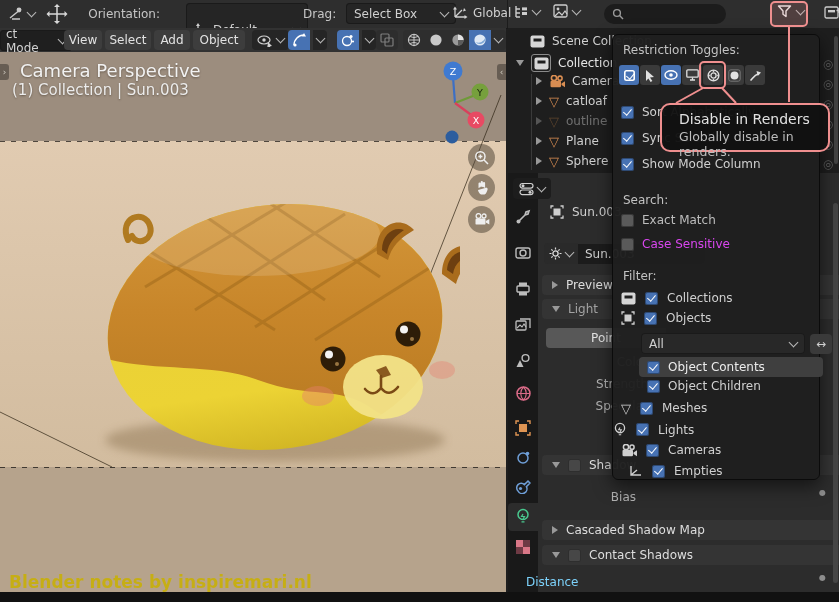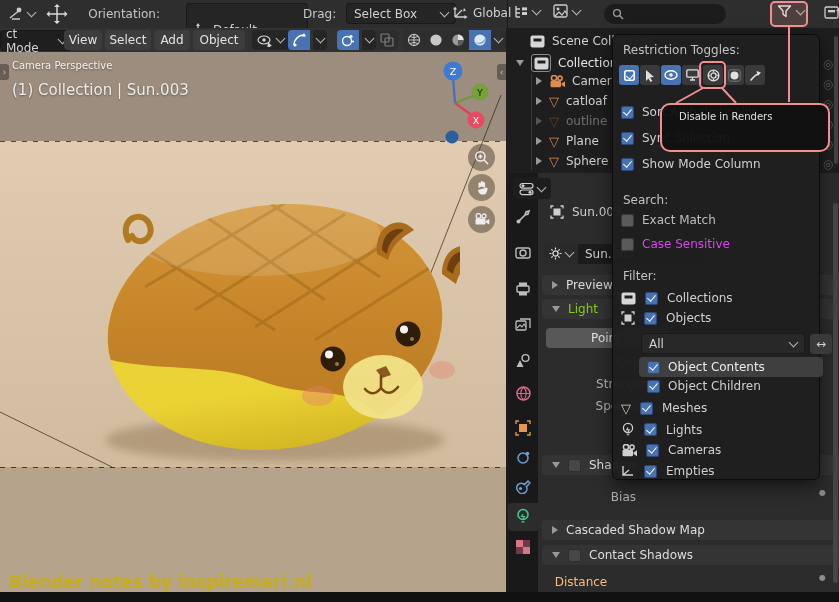--- a/index.html
+++ b/index.html
@@ -249,21 +249,21 @@
       <circle cx="243" cy="187" r="12.5" fill="#2e1d08"></circle>
       <circle cx="239" cy="182.5" r="4" fill="#fff" opacity="0.95"></circle>
       <circle cx="247" cy="192" r="2" fill="#c89b5a" opacity="0.7"></circle>
       <circle cx="318" cy="162" r="12.5" fill="#2e1d08"></circle>
       <circle cx="314" cy="157.5" r="4" fill="#fff" opacity="0.95"></circle>
       <circle cx="322" cy="167" r="2" fill="#c89b5a" opacity="0.7"></circle>
       <path d="M286,198 l10,-4 5,9 -9,3 z" fill="#8a5a20"></path>
       <path d="M291,204 L291,216 M275,217 Q283,226 291,216 Q299,226 308,215" fill="none" stroke="#7a4a15" stroke-width="2.6" stroke-linecap="round"></path>
     </svg>
 
-    <div class="abs" style="left:12px;top:8px;font-size:10px;color:#f2f2f2;text-shadow:0 1px 2px rgba(40,30,20,.45)">Camera Perspective</div>
+    <div class="abs" style="left:20px;top:8px;font-size:18px;color:#f2f2f2;text-shadow:0 1px 2px rgba(40,30,20,.45)">Camera Perspective</div>
     <div class="abs" style="left:12px;top:29px;font-size:15px;color:#ececec;text-shadow:0 1px 2px rgba(40,30,20,.45)">(1) Collection | Sun.003</div>
 
     <div class="abs" style="left:0;top:12px;width:9px;height:16px;background:rgba(60,55,48,.55);border-radius:0 3px 3px 0;color:#cfcabf;font-size:9px;line-height:16px;text-align:center">›</div>
     <div class="abs" style="left:497px;top:12px;width:9px;height:16px;background:rgba(60,55,48,.55);border-radius:3px 0 0 3px;color:#cfcabf;font-size:9px;line-height:16px;text-align:center">‹</div>
 
     <svg class="abs" style="left:428px;top:5px" width="72" height="92" viewBox="0 0 72 92">
       <line x1="27" y1="46" x2="25" y2="20" stroke="#3d6fc4" stroke-width="2.2"></line>
       <line x1="27" y1="46" x2="50" y2="37" stroke="#6f9a38" stroke-width="2.2"></line>
       <line x1="27" y1="46" x2="46" y2="60" stroke="#d8405c" stroke-width="2.2"></line>
       <circle cx="25" cy="14" r="9.5" fill="#3f7ad1"></circle>
@@ -446,21 +446,21 @@
         <span>Sun.003</span>
       </span>
     </div>
 
     <div class="sect" style="left:34px;top:102px;width:290px">
       <span class="tri-r"></span>
       <span style="color:#dedede">Preview</span>
     </div>
     <div class="sect" style="left:34px;top:126px;width:290px">
       <span class="tri-d"></span>
-      <span style="color:#84cc16">Light</span>
+      <span style="color:#a3a3a3">Light</span>
     </div>
     <div class="btn" style="position:absolute;left:38px;top:155px;width:120px;background:#585858;border-radius:4px 0 0 4px">
       <span>Point</span>
     </div>
 
     <div class="abs" style="left:30px;top:182px;width:110px;text-align:right;color:#b2b2b2">Color</div>
     <div class="abs" style="left:30px;top:204px;width:110px;text-align:right;color:#b2b2b2">Strength</div>
     <div class="abs" style="left:30px;top:226px;width:110px;text-align:right;color:#b2b2b2">Specular</div>
 
     <div class="sect" style="left:34px;top:282px;width:290px">
@@ -473,21 +473,21 @@
 
     <div class="sect" style="left:34px;top:347px;width:290px">
       <span class="tri-r"></span>
       <span style="color:#dedede">Cascaded Shadow Map</span>
     </div>
     <div class="sect" style="left:34px;top:372px;width:290px">
       <span class="tri-d"></span>
       <span class="cb ghost"></span>
       <span style="color:#dedede">Contact Shadows</span>
     </div>
-    <div class="abs" style="left:18px;top:402px;width:110px;text-align:center;color:#fdba74">Distance</div>
+    <div class="abs" style="left:18px;top:402px;width:110px;text-align:left;color:#7dd3fc">Distance</div>
     <span class="abs" style="left:311px;top:400px;color:#8d8d8d;font-size:8px">●</span>
     <div class="abs" style="left:18px;top:425px;width:110px;text-align:right;color:#b2b2b2">Bias</div>
     <div class="vfield abs" style="left:138px;top:423px;width:166px">
       <span>0.030</span>
     </div>
     <div class="abs" style="left:325px;top:30px;width:5px;height:380px;background:#454545;border-radius:3px"></div>
   </div>
 
   <div class="abs" style="left:612px;top:34px;width:206px;height:444px;background:rgba(31,31,31,.97);border:1px solid #0b0b0b;border-radius:6px;box-shadow:0 6px 18px rgba(0,0,0,.55);z-index:30">
     <div class="abs" style="left:10px;top:8px;color:#c2c2c2">Restriction Toggles:</div>
@@ -594,49 +594,50 @@
     <div class="row" style="left:34px;top:344px;gap:8px">
       <span class="cb"></span>
       <span>Object Children</span>
     </div>
 
     <div class="row" style="left:8px;top:366px;gap:9px">
       <span style="color:#cfcfcf;font-size:13px;line-height:13px">▽</span>
       <span class="cb"></span>
       <span>Meshes</span>
     </div>
-    <div class="row" style="left:8px;top:387px;gap:9px">
+    <div class="row" style="left:0;top:387px;gap:9px">
       <svg width="14" height="15" viewBox="0 0 14 15">
           <circle cx="7" cy="6" r="4.6" fill="none" stroke="#cfcfcf" stroke-width="1.3"></circle>
           <path d="M5.2 10.6 h3.6 M5.8 12.8 h2.4 M7 5.5 l-1.3 2.2 h2.6 L7 10" stroke="#cfcfcf" stroke-width="1.1" fill="none"></path>
         </svg>
       <span class="cb"></span>
       <span>Lights</span>
     </div>
     <div class="row" style="left:8px;top:408px;gap:9px">
       <svg width="16" height="13" viewBox="0 0 16 13">
           <circle cx="5" cy="3" r="2.6" fill="none" stroke="#cfcfcf" stroke-width="1.5"></circle>
           <circle cx="11" cy="3.2" r="2.1" fill="none" stroke="#cfcfcf" stroke-width="1.5"></circle>
           <rect x="1.5" y="5.8" width="10.5" height="6.5" rx="1.3" fill="#cfcfcf"></rect>
           <path d="M12.5 8.5 l3.5 -2.2 v6 l-3.5 -2.2 z" fill="#cfcfcf"></path>
         </svg>
       <span class="cb"></span>
       <span>Cameras</span>
     </div>
-    <div class="row" style="left:8px;top:429px;gap:9px">
+    <div class="row" style="left:16px;top:429px;gap:9px">
       <svg width="14" height="14" viewBox="0 0 14 14">
           <path d="M2 2 V11 H12 M2 11 L8 6" stroke="#cfcfcf" stroke-width="1.4" fill="none"></path>
         </svg>
       <span class="cb"></span>
       <span>Empties</span>
     </div>
   </div>
 
   <div class="abs" style="left:660px;top:103px;width:166px;height:43px;background:rgba(17,17,17,.96);border:2px solid #ef8f8f;border-radius:10px;z-index:40;padding:2px 0 0 0">
-    <div class="abs" style="left:17px;top:6px;color:#e2e2e2;font-size:10px">Disable in Renders</div>
+    <div class="abs" style="left:17px;top:6px;color:#e2e2e2;font-size:14px">Disable in Renders</div>
+    <div class="abs" style="left:17px;top:24px;color:#bdbdbd;font-size:12.5px">Globally disable in renders.</div>
   </div>
 
   <svg class="abs" style="left:0;top:0;z-index:50;pointer-events:none" width="839" height="602" viewBox="0 0 839 602">
     <rect x="771" y="2" width="36" height="24" rx="4" fill="rgba(239,143,143,0.18)" stroke="#ef8f8f" stroke-width="2"></rect>
     <line x1="789" y1="26" x2="789" y2="102" stroke="#ef8f8f" stroke-width="2"></line>
     <rect x="700" y="62" width="25" height="26" rx="4" fill="none" stroke="#ef8f8f" stroke-width="2"></rect>
     <line x1="703" y1="88" x2="676" y2="103" stroke="#ef8f8f" stroke-width="2"></line>
     <line x1="722" y1="88" x2="736" y2="103" stroke="#ef8f8f" stroke-width="2"></line>
   </svg>
 

